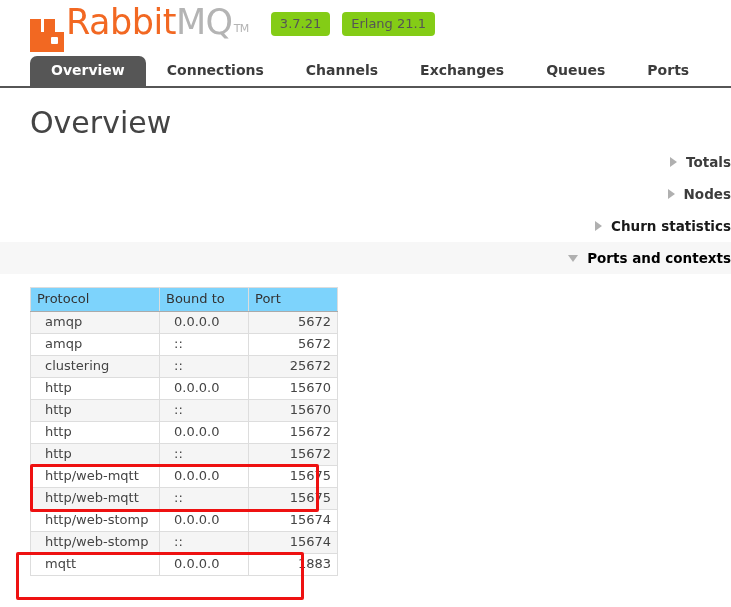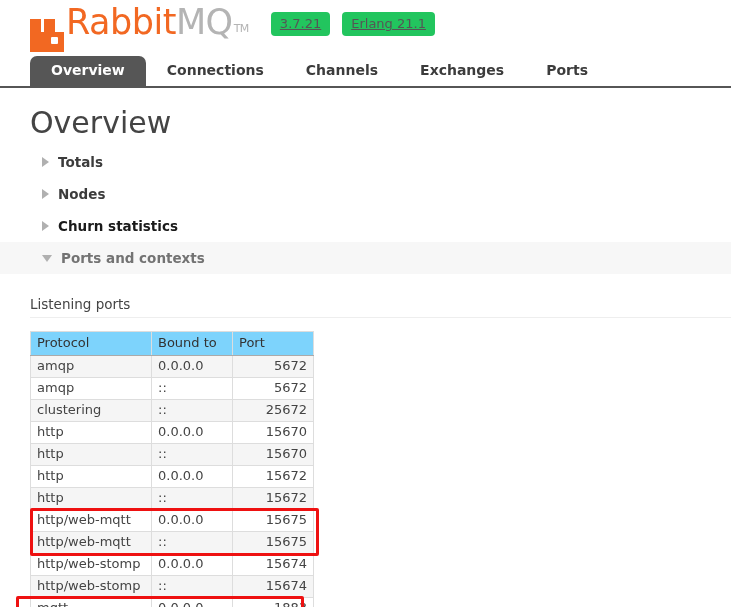--- a/index.html
+++ b/index.html
@@ -84,27 +84,26 @@
     vertical-align: 2px;
     margin-left: 1px;
   }
   .badges {
     display: flex;
     align-items: center;
     gap: 12px;
     margin-bottom: 2px;
   }
   .badge {
-    background: #22c55e;
+    background: #84cc16;
     border-radius: 4px;
     padding: 4px 9px 5px 9px;
     font-size: 13px;
     color: #555555;
     white-space: nowrap;
-    text-decoration: underline;
   }
 
   
   .tabbar {
     position: relative;
     margin-top: 6px;
     height: 32px;
     padding-left: 30px;
     border-bottom: 2px solid #565656;
     display: flex;
@@ -140,31 +139,32 @@
 
   .section {
     display: flex;
     align-items: center;
     gap: 9px;
     padding: 8px 0 8px 12px;
     font-size: 13.5px;
     font-weight: bold;
     cursor: pointer;
     margin-right: 0;
+    justify-content: flex-end;
   }
   .section.collapsed { color: #3c3c3c; }
   .section.strong { color: #1a1a1a; }
   .section.expanded {
     background: #f7f7f7;
     margin-left: -30px;
     padding-left: 42px;
     margin-right: 0;
     width: 731px;
     box-sizing: border-box;
-    color: #737373;
+    color: #000000;
   }
   .tri-right {
     width: 0;
     height: 0;
     border-left: 7px solid #b0b0b0;
     border-top: 5px solid transparent;
     border-bottom: 5px solid transparent;
     flex: none;
   }
   .tri-down {
@@ -201,21 +201,21 @@
     font-weight: normal;
     color: #333333;
     background: #7dd3fc;
     border: 1px solid #dddddd;
     border-bottom: 1px solid #aaaaaa;
     padding: 3px 6px 4px 6px;
     line-height: 16px;
   }
   table.ports td {
     border: 1px solid #dddddd;
-    padding: 2px 6px 3px 6px;
+    padding: 2px 6px 3px 14px;
     line-height: 16px;
     white-space: nowrap;
   }
   table.ports tr.odd td { background: #f5f5f5; }
   table.ports tr.even td { background: #ffffff; }
   .col-protocol { width: 108px; }
   .col-bound    { width: 68px; }
   .col-port     { width: 68px; text-align: right; }
 
   
@@ -244,20 +244,21 @@
     <span class="badge">3.7.21</span>
     <span class="badge">Erlang 21.1</span>
   </div>
 </div>
 
 <div class="tabbar">
   <div class="tab active">Overview</div>
   <div class="tab">Connections</div>
   <div class="tab">Channels</div>
   <div class="tab">Exchanges</div>
+  <div class="tab">Queues</div>
   <div class="tab">Ports</div>
 </div>
 
 <div class="content">
 
   <h1 class="page-title">Overview</h1>
 
   <div class="section collapsed">
     <span class="tri-right"></span>
     <span>Totals</span>
@@ -271,21 +272,20 @@
   <div class="section collapsed strong">
     <span class="tri-right"></span>
     <span>Churn statistics</span>
   </div>
 
   <div class="section expanded">
     <span class="tri-down"></span>
     <span>Ports and contexts</span>
   </div>
 
-  <div class="subhead">Listening ports</div>
 
   <div class="table-wrap">
     <table class="ports">
       <thead>
         <tr>
           <th class="col-protocol">Protocol</th>
           <th class="col-bound">Bound to</th>
           <th class="col-port">Port</th>
         </tr>
       </thead>

